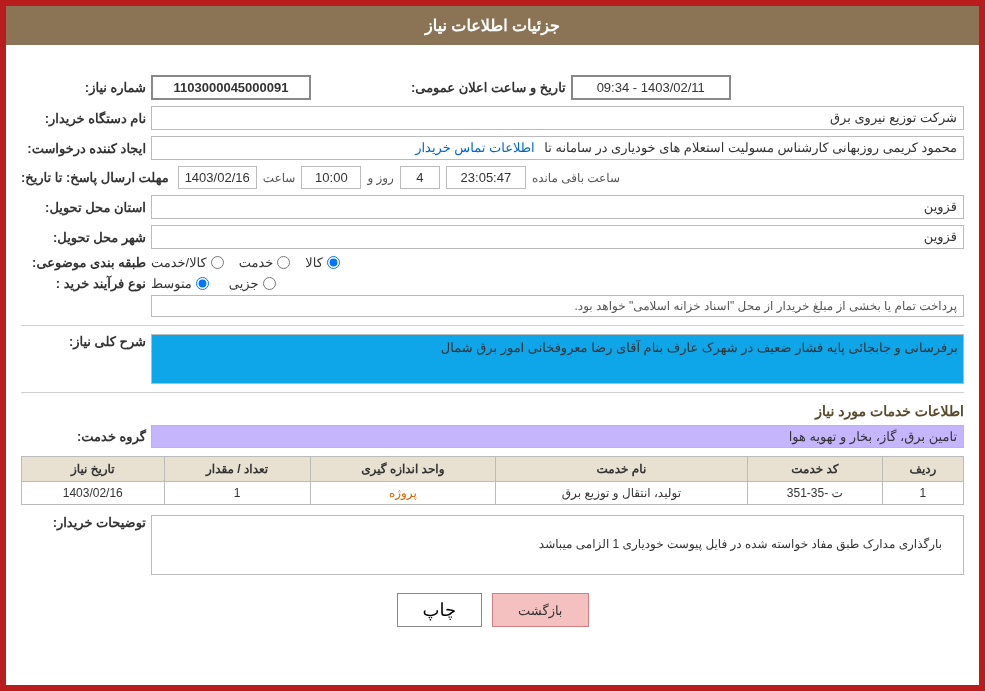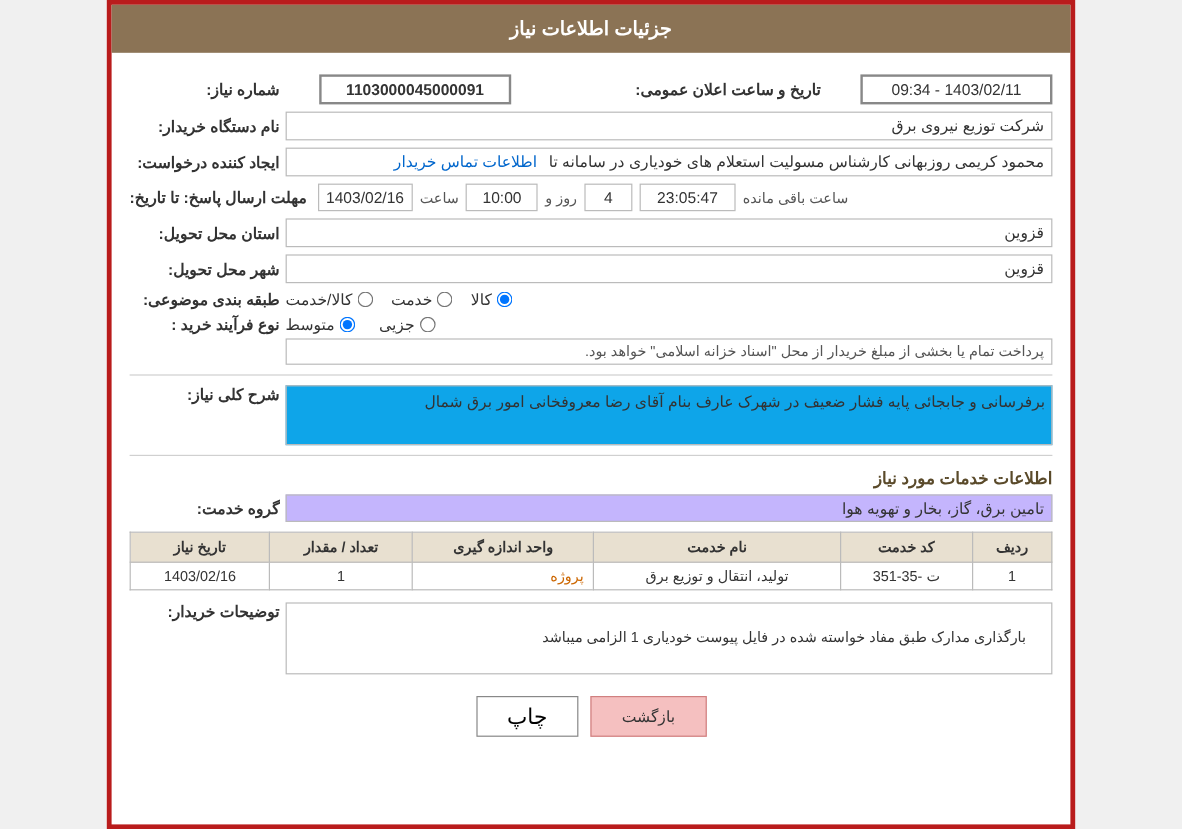--- a/index.html
+++ b/index.html
@@ -4,25 +4,25 @@
   <style>
     * { box-sizing: border-box; margin: 0; padding: 0; }
     body {
       font-family: Tahoma, Arial, sans-serif;
       font-size: 13px;
       background: #f0f0f0;
       direction: rtl;
       color: #333;
     }
     .page-container {
-      width: 807px;
+      width: 985px;
       min-height: 691px;
       background: #fff;
       margin: 0 auto;
-      border: 4px solid #b91c1c;
+      border: 6px solid #b91c1c;
     }
     .header-bar {
       background: #8B7355;
       color: #fff;
       text-align: center;
       padding: 10px;
       font-size: 16px;
       font-weight: bold;
     }
     .content-area {
@@ -285,21 +285,21 @@
     }
   </style>
 </head>
 <body>
 
 <div class="page-container">
   <div class="header-bar">جزئیات اطلاعات نیاز</div>
 
   <div class="content-area watermark-area">
 
-    <div class="info-row" style="margin-top:8px;justify-content:space-between;">
+    <div class="info-row" style="margin-top:20px;">
       <span class="info-label">شماره نیاز:</span>
       <div class="number-box">1103000045000091</div>
       <span style="flex:0.3;"></span>
       <span class="info-label">تاریخ و ساعت اعلان عمومی:</span>
       <div class="date-box">1403/02/11 - 09:34</div>
     </div>
 
     <div class="info-row">
       <span class="info-label">نام دستگاه خریدار:</span>
       <div class="info-value">شرکت توزیع نیروی برق</div>
@@ -397,21 +397,21 @@
             <th>واحد اندازه گیری</th>
             <th>تعداد / مقدار</th>
             <th>تاریخ نیاز</th>
           </tr>
         </thead>
         <tbody id="services-table-body">
         <tr>
         <td>1</td>
         <td>ت -35-351</td>
         <td>تولید، انتقال و توزیع برق</td>
-        <td style="color:#cc6600;text-align:right;">پروژه</td>
+        <td style="color:#cc6600;">پروژه</td>
         <td>1</td>
         <td>1403/02/16</td>
       </tr>
           </tbody>
       </table>
     </div>
 
     <div class="buyer-note-row">
       <span class="buyer-note-label">توضیحات خریدار:</span>
       <div class="buyer-note-box">بارگذاری مدارک طبق مفاد خواسته شده در فایل پیوست خودیاری 1 الزامی میباشد</div>

